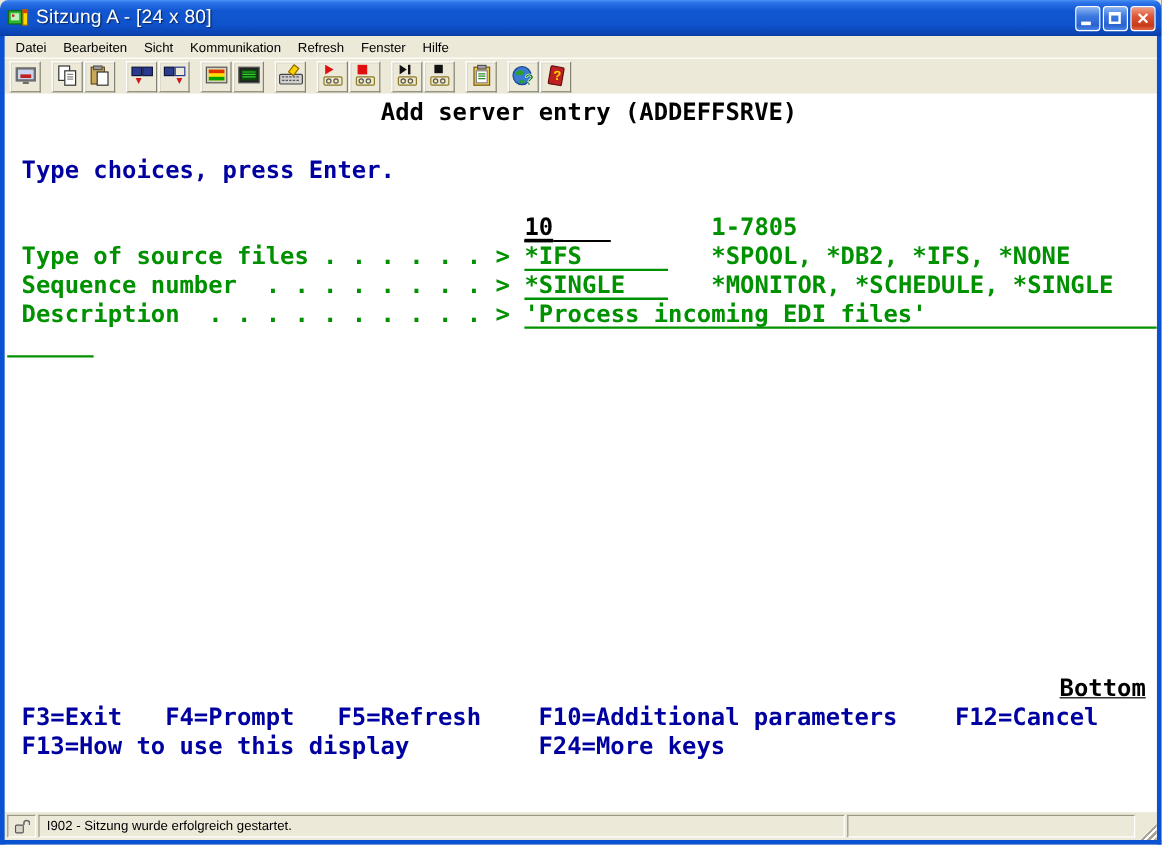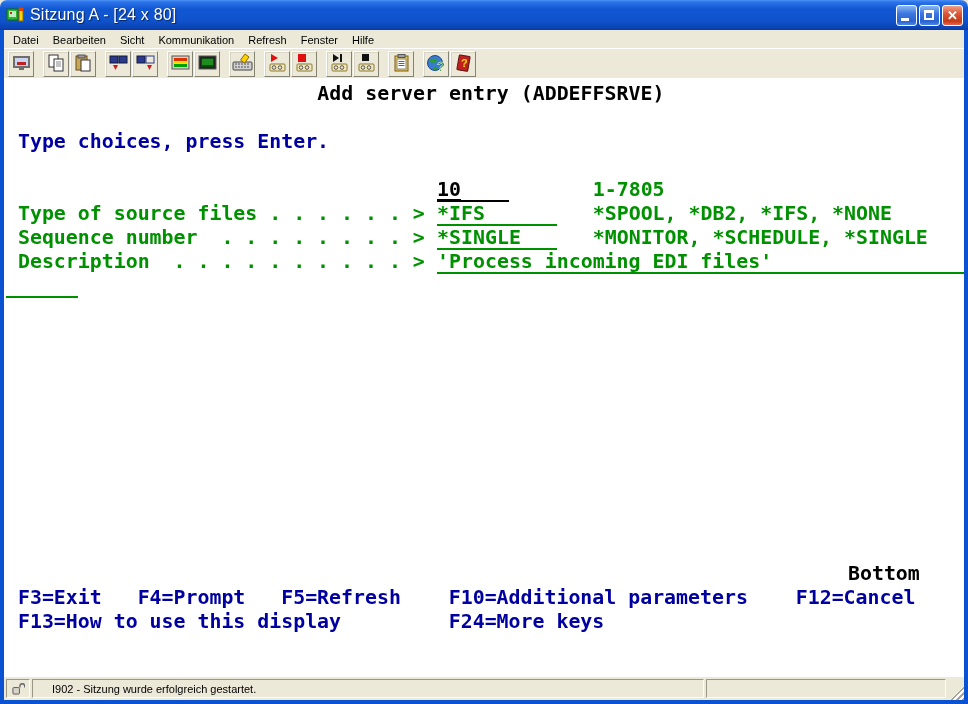--- a/index.html
+++ b/index.html
@@ -31,21 +31,21 @@
     font-family:"DejaVu Sans Mono",monospace;font-size:19.89px;line-height:24px;}
   .term-row{position:absolute;left:0;width:100%;height:24px;}
   .seg{position:absolute;top:0;white-space:pre;font-weight:bold;line-height:24px;}
   .c-green{color:#009100}.c-blue{color:#0000a0}.c-black{color:#000}
   .u{box-shadow:inset 0 -2px 0 currentColor;}
   .cursor{position:absolute;background:#000;height:3px;}
   
   .statusbar{height:23px;background:#ece9d8;display:flex;align-items:stretch;padding:2px 2px 2px 2px;box-sizing:border-box;position:relative;}
   .spanel{border:1px solid;border-color:#9a9884 #fff #fff #9a9884;display:flex;align-items:center;font-size:11px;color:#000;box-sizing:border-box;background:#ece9d8;}
   .sp-icon{width:24px;justify-content:center;margin-right:2px;}
-  .sp-msg{width:672px;padding-left:19px;margin-right:2px;white-space:nowrap;overflow:hidden;}
+  .sp-msg{width:672px;padding-left:6px;margin-right:2px;white-space:nowrap;overflow:hidden;}
   .sp-extra{flex:1;margin-right:16px;}
   .grip{position:absolute;right:0;bottom:0;width:14px;height:14px;
     background:repeating-linear-gradient(135deg,#fff 0 2px,#a8a498 2px 4px);
     clip-path:polygon(100% 0,100% 100%,0 100%);}
 </style>
 </head>
 <body>
 
 <div class="window">
 
@@ -228,21 +228,21 @@
           <span class="seg c-green" style="left: 588.775px;">*MONITOR, *SCHEDULE, *SINGLE</span>
         </div>
         <div class="term-row" style="top: 172px;">
           <span class="seg c-green" style="left: 13.975px;">Description  . . . . . . . . . . &gt;</span>
           <span class="seg c-green u" style="left: 433.1px;">'Process incoming EDI files'                </span>
         </div>
         <div class="term-row" style="top: 196px;">
           <span class="seg c-green u" style="left: 2px;">      </span>
         </div>
         <div class="term-row" style="top: 484px;">
-          <span class="seg c-black" style="left: 844px;">Bottom</span>
+          <span class="seg c-black" style="left: 879px; text-decoration: underline;">Bottom</span>
         </div>
         <div class="term-row" style="top: 508px;">
           <span class="seg c-blue" style="left: 13.975px;">F3=Exit   F4=Prompt   F5=Refresh    F10=Additional parameters    F12=Cancel</span>
         </div>
         <div class="term-row" style="top: 532px;">
           <span class="seg c-blue" style="left: 13.975px;">F13=How to use this display         F24=More keys</span>
         </div>
         <div class="cursor" style="left: 433.1px; top: 121px; width: 23.95px;"></div>
       </div>
 

